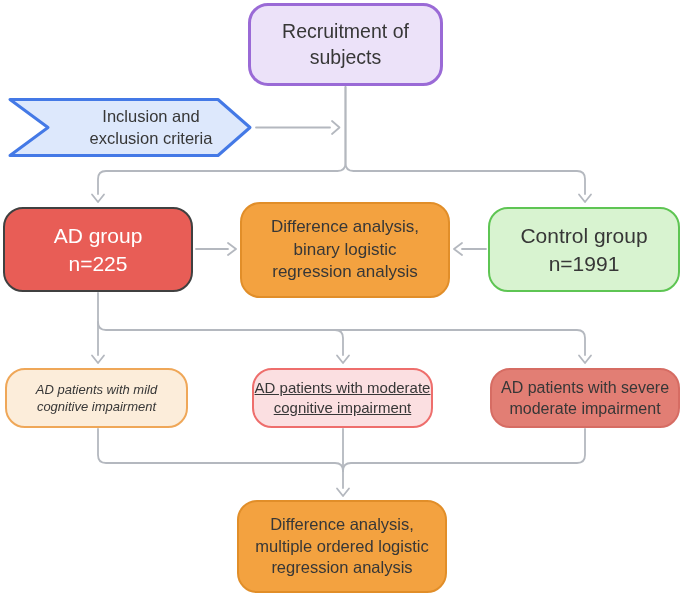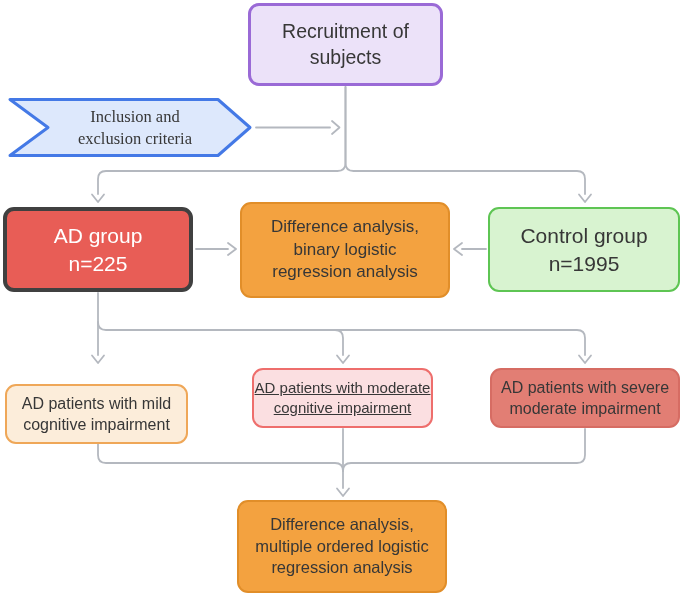--- a/index.html
+++ b/index.html
@@ -5,27 +5,27 @@
   html,body{margin:0;padding:0;background:#ffffff;}
   #stage{
     position:relative;width:685px;height:595px;background:#ffffff;
     font-family:"Liberation Sans",sans-serif;overflow:hidden;
   }
   #edges{position:absolute;left:0;top:0;width:685px;height:595px;}
   .node{
     position:absolute;box-sizing:border-box;display:flex;align-items:center;justify-content:center;
     text-align:center;white-space:pre-line;color:#373737;line-height:1.32;
   }
-  .rounded{border-radius:11px;}
+  .rounded{border-radius:20px;}
   .n-recruitment{left:248px;top:3px;width:195px;height:83px;background:#ece2f9;border:3px solid #9a6ad6;font-size:19.5px;}
-  .n-banner-label{left:40px;top:99px;width:190px;height:57px;font-size:16.5px;font-family:Liberation Serif, serif;}
-  .n-ad-group{left:3px;top:207px;width:190px;height:85px;background:#e85d56;border:4px solid #404040;color:#ffffff;font-size:21px;}
+  .n-banner-label{left:56px;top:99px;width:190px;height:57px;font-size:16.5px;}
+  .n-ad-group{left:3px;top:207px;width:190px;height:85px;background:#e85d56;border:2px solid #404040;color:#ffffff;font-size:21px;}
   .n-binary{left:240px;top:202px;width:210px;height:96px;background:#f3a240;border:2.5px solid #e18e29;font-size:17px;}
   .n-control{left:488px;top:207px;width:192px;height:85px;background:#d8f3d0;border:2.5px solid #5ec553;font-size:21px;}
-  .n-mild{left:5px;top:384px;width:183px;height:60px;background:#fcedda;border:2px solid #efa758;font-size:16px;}
+  .n-mild{left:5px;top:368px;width:183px;height:60px;background:#fcedda;border:2px solid #efa758;font-size:13px;font-style:italic;}
   .n-moderate{left:252px;top:368px;width:181px;height:60px;background:#fbdfe1;border:2px solid #ee6e6c;font-size:15px;text-decoration:underline;}
   .n-severe{left:490px;top:368px;width:190px;height:60px;background:#e27e74;border:2px solid #d66c63;font-size:16px;}
   .n-ordered{left:237px;top:500px;width:210px;height:93px;background:#f3a240;border:2.5px solid #e18e29;font-size:16.5px;}
 </style>
 </head>
 <body>
 
 <div id="stage">
 
   <svg id="edges" viewBox="0 0 685 595" fill="none" stroke="#b4b8bf" stroke-width="1.8" stroke-linecap="round" stroke-linejoin="round">
@@ -67,21 +67,21 @@
 exclusion criteria</div>
 
   <div class="node rounded n-ad-group">AD group
 n=225</div>
 
   <div class="node rounded n-binary">Difference analysis,
 binary logistic
 regression analysis</div>
 
   <div class="node rounded n-control">Control group
-n=1995</div>
+n=1991</div>
 
   <div class="node rounded n-mild">AD patients with mild
 cognitive impairment</div>
 
   <div class="node rounded n-moderate">AD patients with moderate
 cognitive impairment</div>
 
   <div class="node rounded n-severe">AD patients with severe
 moderate impairment</div>
 

